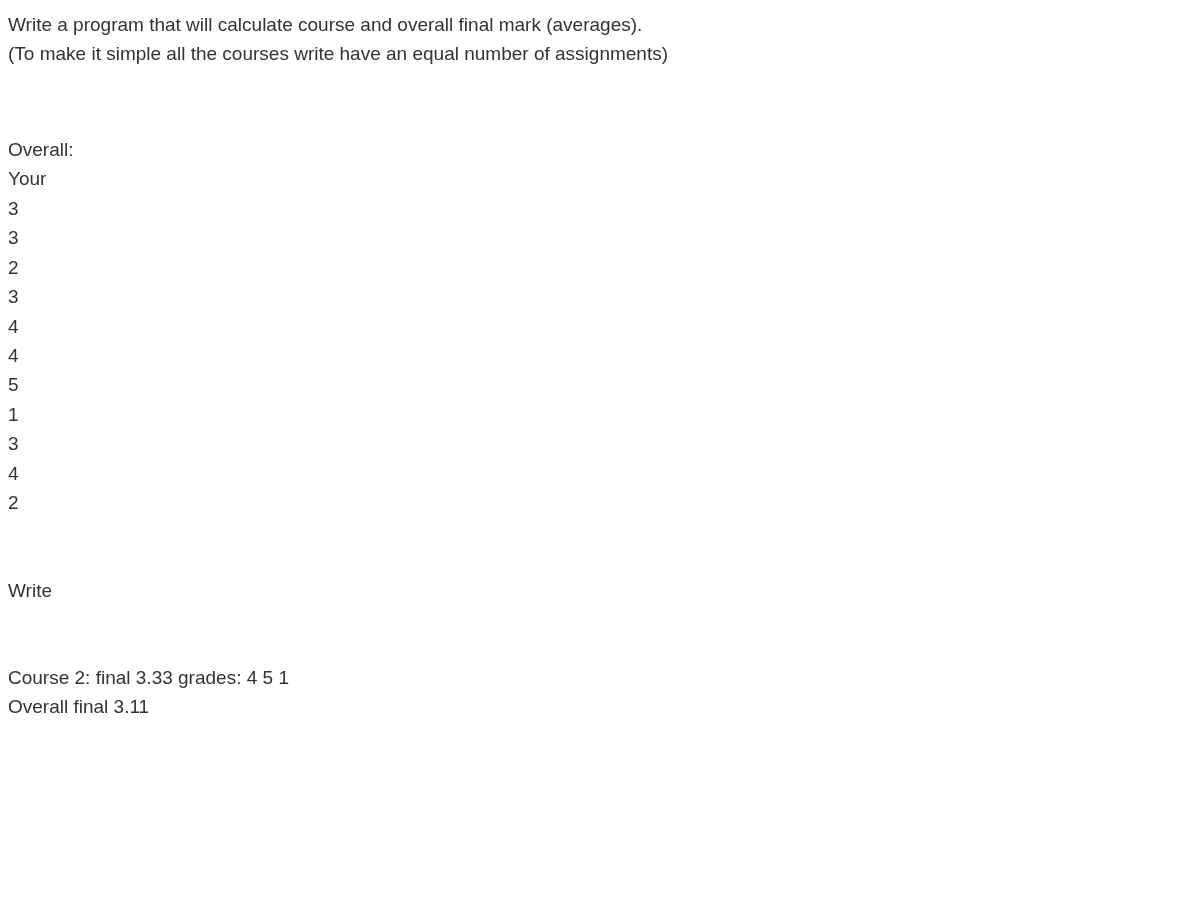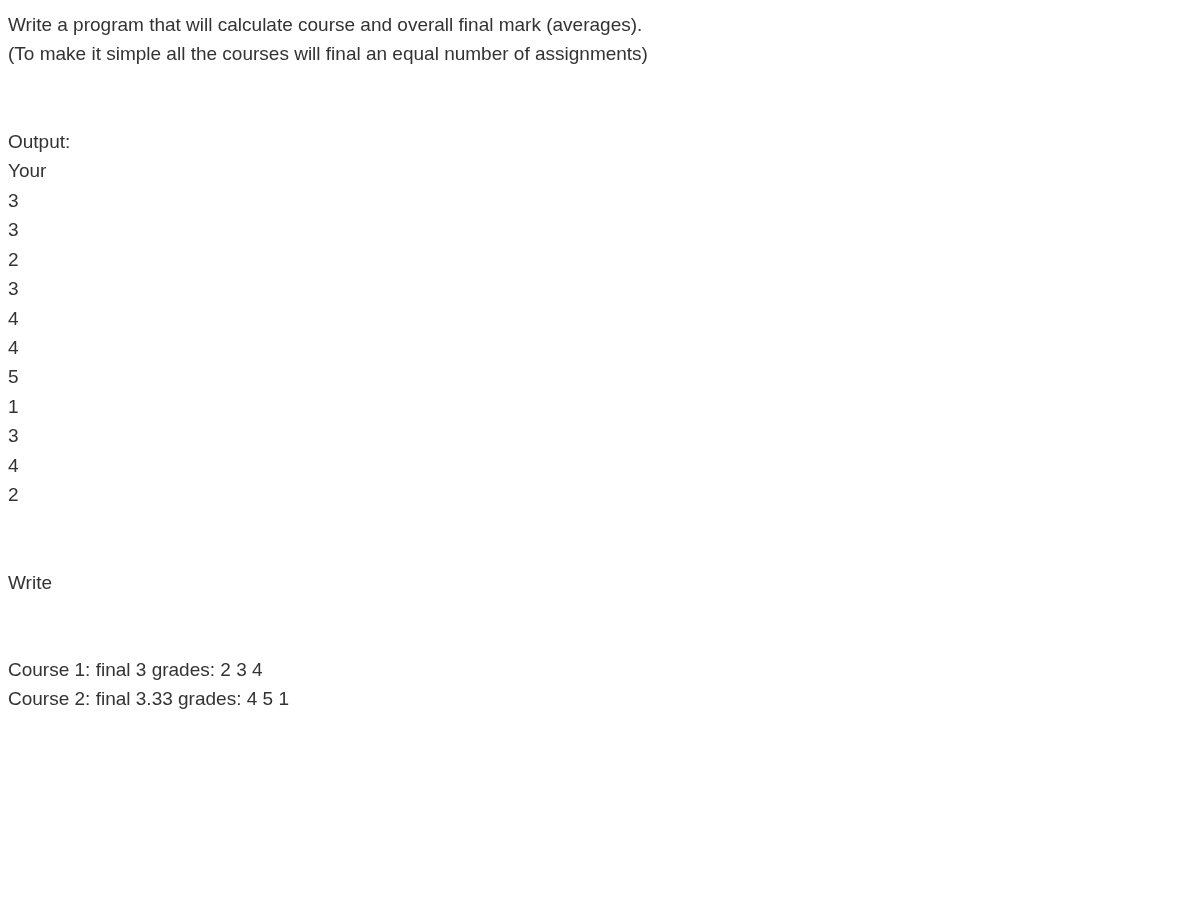--- a/index.html
+++ b/index.html
@@ -10,57 +10,57 @@
     body {
       font-family: Arial, Helvetica, sans-serif;
       font-size: 19px;
       line-height: 1.55;
       color: #333333;
       background: #ffffff;
       padding: 10px 8px;
       width: 1200px;
     }
     .paragraph {
-      margin-bottom: 0;
+      margin-bottom: 8px;
     }
     .section-gap {
       height: 58px;
     }
     .line {
       display: block;
     }
   </style>
 </head>
 <body>
 
 <div>
   <div class="paragraph">
     <span class="line">Write a program that will calculate course and overall final mark (averages).</span>
-    <span class="line">(To make it simple all the courses will final an equal number of assignments)</span>
+    <span class="line">(To make it simple all the courses write have an equal number of assignments)</span>
   </div>
 
   <div class="section-gap"></div>
 
   <div>
-    <span class="line">Output:</span>
+    <span class="line">Overall:</span>
     <span class="line">Your</span>
     <span class="line">3</span>
     <span class="line">3</span>
     <span class="line">2</span>
     <span class="line">3</span>
     <span class="line">4</span>
     <span class="line">4</span>
     <span class="line">5</span>
     <span class="line">1</span>
     <span class="line">3</span>
     <span class="line">4</span>
     <span class="line">2</span>
 
     <div class="section-gap"></div>
 
     <span class="line">Write</span>
 
     <div class="section-gap"></div>
 
-    <span class="line">Course 1: final 3 grades: 2 3 4</span>
     <span class="line">Course 2: final 3.33 grades: 4 5 1</span>
+    <span class="line">Overall final 3.11</span>
   </div>
 </div>
 
 </body></html>

